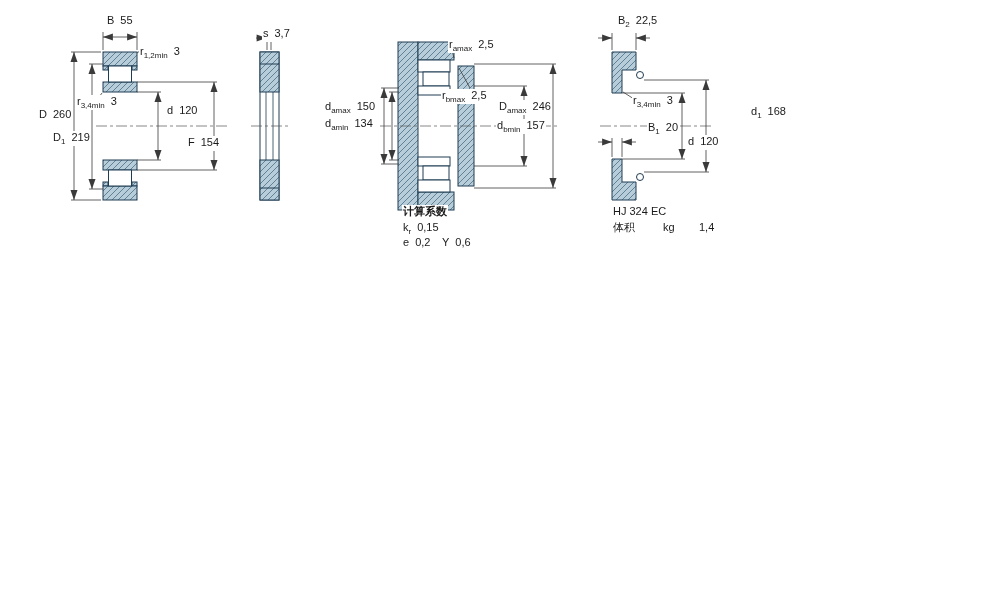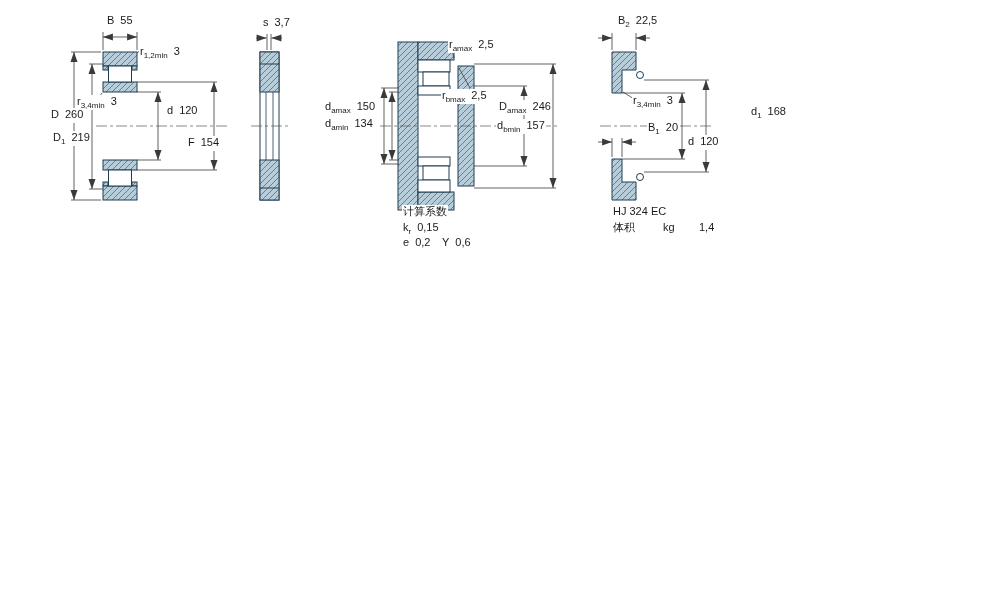--- a/index.html
+++ b/index.html
@@ -3,21 +3,21 @@
 <meta charset="utf-8">
 <style>
   html,body{margin:0;padding:0;background:#ffffff;}
   .page{position:relative;width:1000px;height:600px;background:#ffffff;overflow:hidden;
         font-family:"Liberation Sans","DejaVu Sans",sans-serif;}
   .drawing{position:absolute;left:0;top:0;}
   .lbl{position:absolute;font-size:11px;line-height:13px;color:#1a1a1a;white-space:nowrap;
        background:#ffffff;padding:0 1px;}
   .lbl sub{font-size:8px;line-height:1;}
   .lbl .v{margin-left:6px;}
-  .lbl.bold{font-weight:normal;}
+  .lbl.bold{font-weight:bold;}
 </style>
 </head>
 <body>
 
 <div class="page">
 
   <svg class="drawing" width="1000" height="280" viewBox="0 0 1000 280">
     <defs>
       <pattern id="hb" width="6" height="6" patternUnits="userSpaceOnUse">
         <rect width="6" height="6" fill="#b7cdd9"></rect>
@@ -149,29 +149,29 @@
       </g>
     </g>
   </svg>
 
   <span class="lbl" style="left:106px;top:14px"><span>B</span><sub></sub><span class="v">55</span></span>
 
   <span class="lbl" style="left:139px;top:45px"><span>r</span><sub>1,2min</sub><span class="v">3</span></span>
 
   <span class="lbl" style="left:76px;top:95px"><span>r</span><sub>3,4min</sub><span class="v">3</span></span>
 
-  <span class="lbl" style="left:50px;top:108px"><span>D</span><sub></sub><span class="v">260</span></span>
+  <span class="lbl" style="left:38px;top:108px"><span>D</span><sub></sub><span class="v">260</span></span>
 
   <span class="lbl" style="left:52px;top:131px"><span>D</span><sub>1</sub><span class="v">219</span></span>
 
   <span class="lbl" style="left:166px;top:104px"><span>d</span><sub></sub><span class="v">120</span></span>
 
   <span class="lbl" style="left:187px;top:136px"><span>F</span><sub></sub><span class="v">154</span></span>
 
-  <span class="lbl" style="left:262px;top:16px"><span>s</span><sub></sub><span class="v">3,7</span></span>
+  <span class="lbl" style="left:262px;top:27px"><span>s</span><sub></sub><span class="v">3,7</span></span>
 
   <span class="lbl" style="left:448px;top:38px"><span>r</span><sub>amax</sub><span class="v">2,5</span></span>
 
   <span class="lbl" style="left:441px;top:89px"><span>r</span><sub>bmax</sub><span class="v">2,5</span></span>
 
   <span class="lbl" style="left:324px;top:100px"><span>d</span><sub>amax</sub><span class="v">150</span></span>
 
   <span class="lbl" style="left:324px;top:117px"><span>d</span><sub>amin</sub><span class="v">134</span></span>
 
   <span class="lbl" style="left:498px;top:100px"><span>D</span><sub>amax</sub><span class="v">246</span></span>

